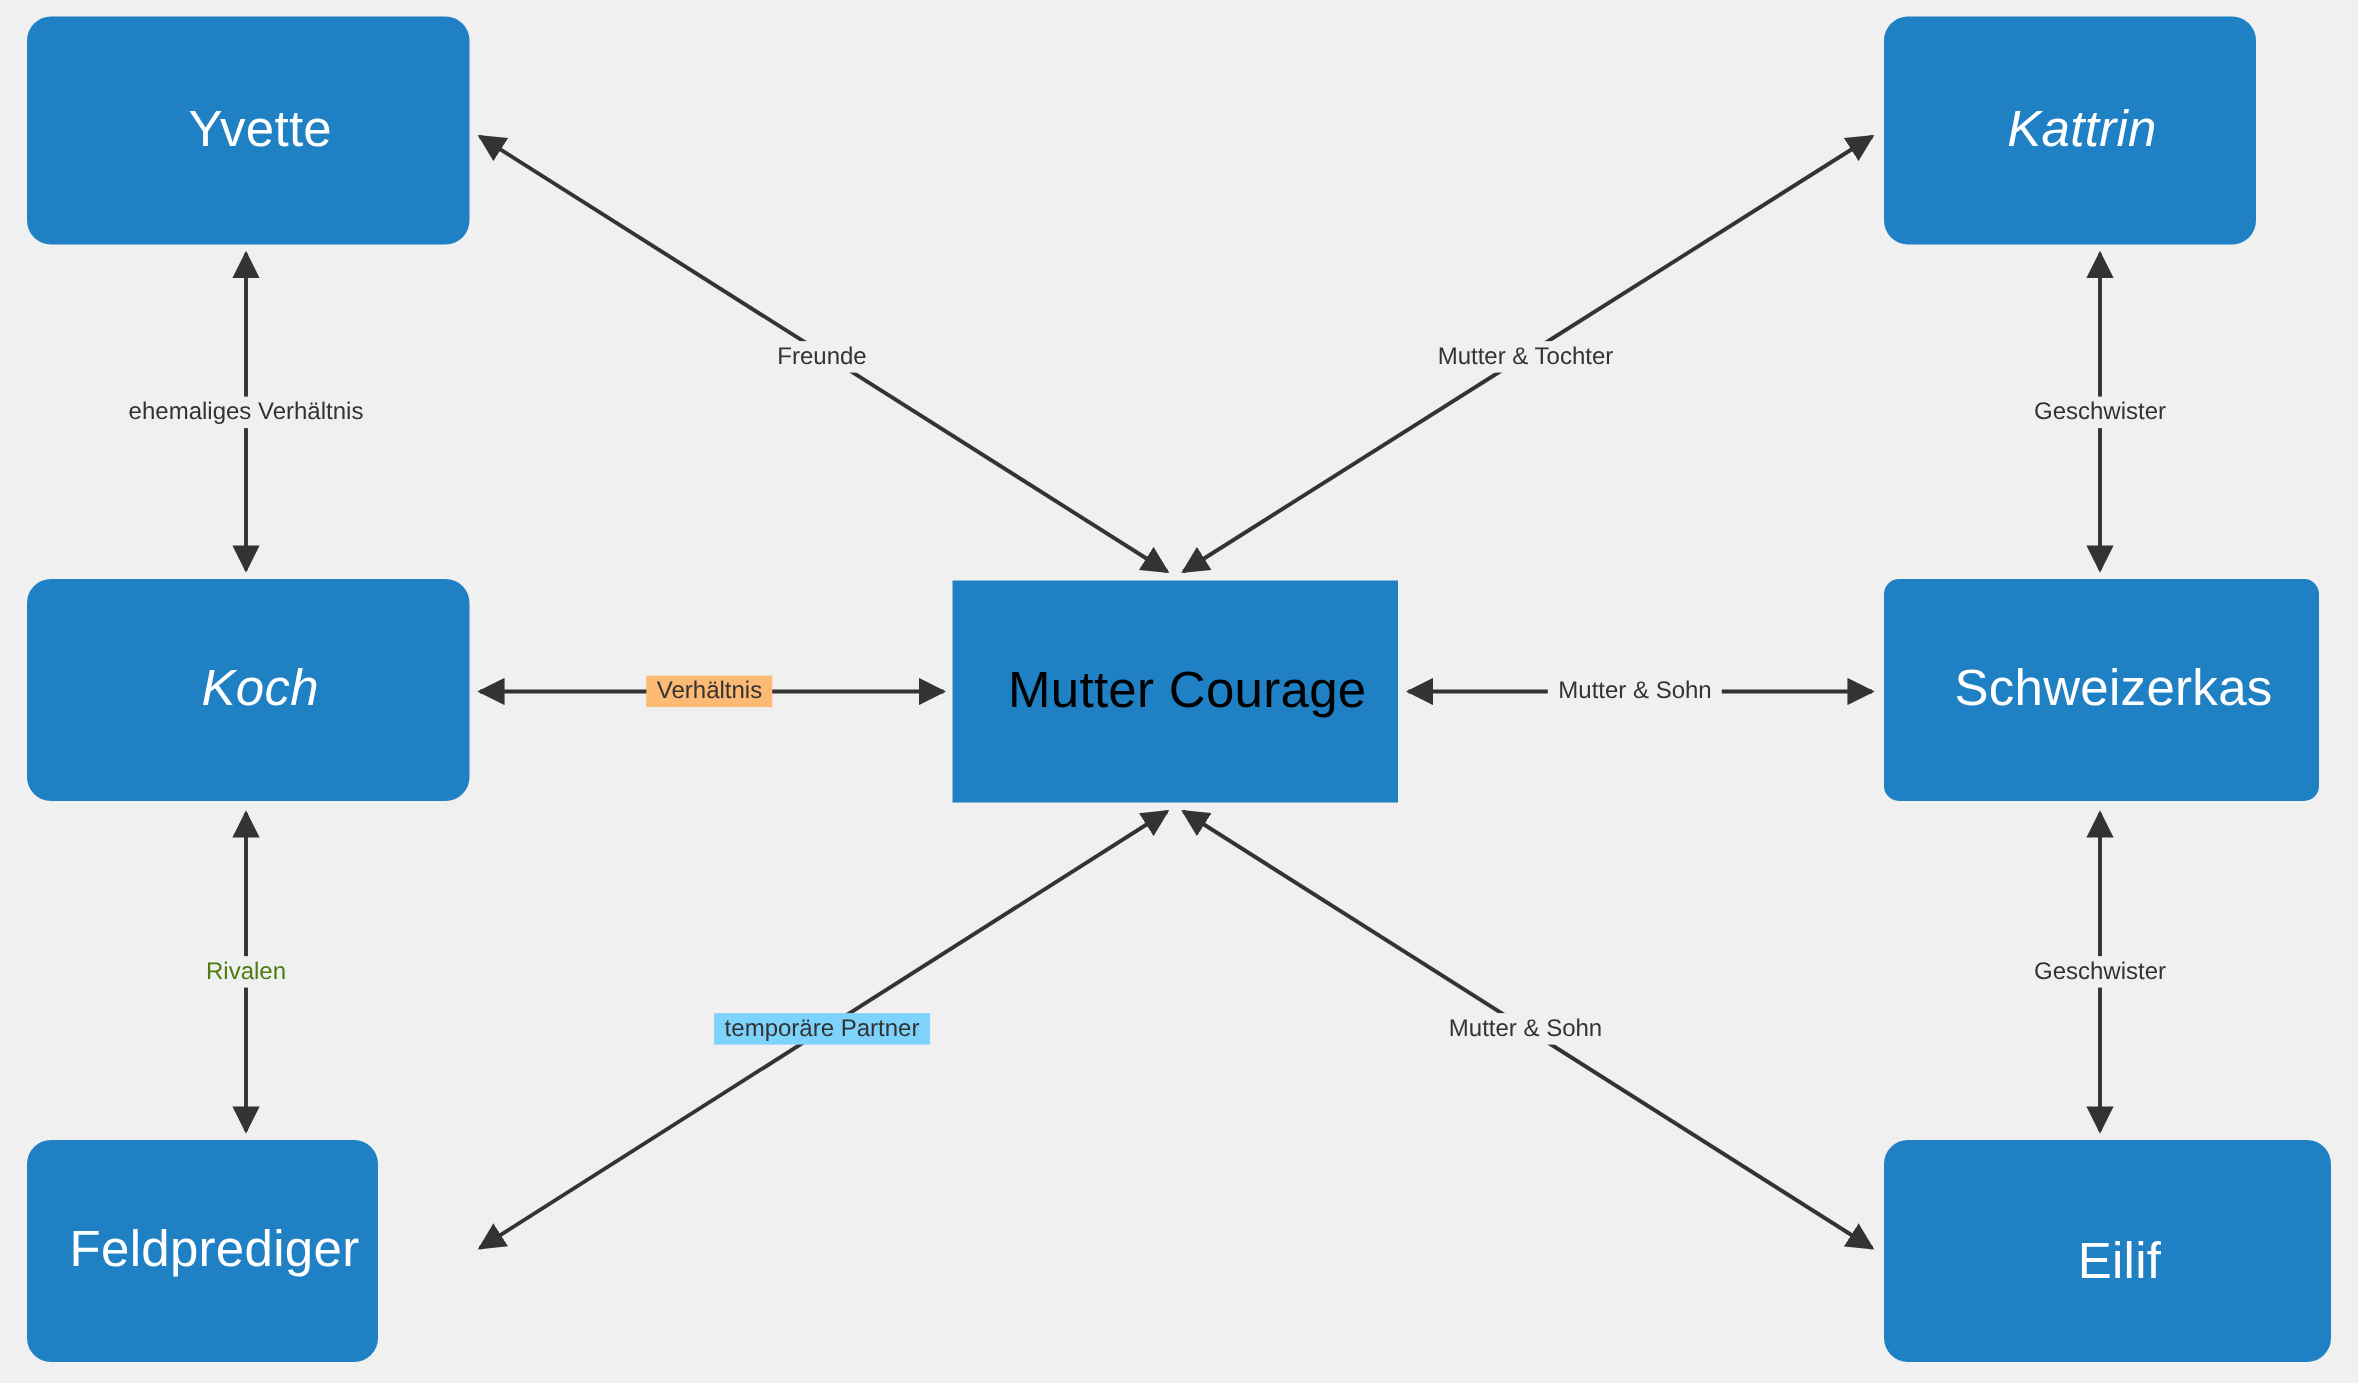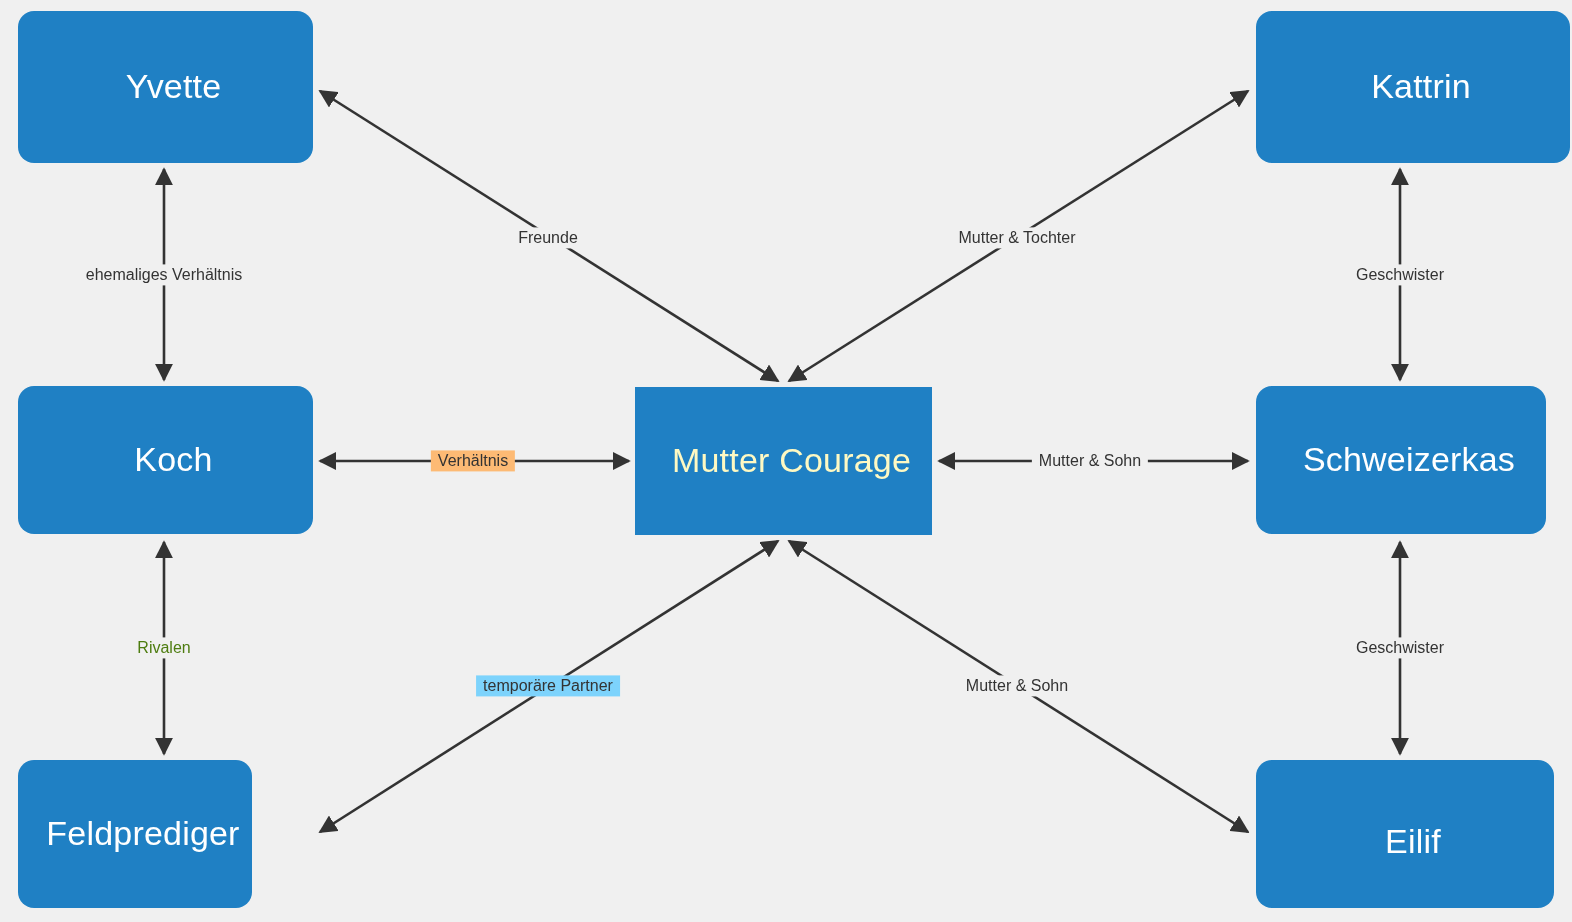--- a/index.html
+++ b/index.html
@@ -94,30 +94,30 @@
       <div class="edge-label" style="left: 1090px; top: 461px; color: rgb(51, 51, 51); background: rgb(240, 240, 240);">Mutter &amp; Sohn</div>
       <div class="edge-label" style="left: 1400px; top: 275px; color: rgb(51, 51, 51); background: rgb(240, 240, 240);">Geschwister</div>
       <div class="edge-label" style="left: 1400px; top: 648px; color: rgb(51, 51, 51); background: rgb(240, 240, 240);">Geschwister</div>
       <div class="edge-label" style="left: 548px; top: 686px; color: rgb(51, 51, 51); background: #7dd3fc;">temporäre Partner</div>
       <div class="edge-label" style="left: 1017px; top: 686px; color: rgb(51, 51, 51); background: rgb(240, 240, 240);">Mutter &amp; Sohn</div>
     </div>
   <div id="node-layer">
       <div class="node rounded" style="left: 18px; top: 11px; width: 295px; height: 152px; background: rgb(31, 128, 196);">
         <span class="node-label" style="color: rgb(255, 255, 255);">Yvette</span>
       </div>
-      <div class="node rounded" style="left: 1256px; top: 11px; width: 314px; height: 152px; background: rgb(31, 128, 196);">
+      <div class="node rounded" style="left: 1256px; top: 11px; width: 248px; height: 152px; background: rgb(31, 128, 196); font-style: italic;">
         <span class="node-label" style="color: rgb(255, 255, 255);">Kattrin</span>
       </div>
-      <div class="node rounded" style="left: 18px; top: 386px; width: 295px; height: 148px; background: rgb(31, 128, 196);">
+      <div class="node rounded" style="left: 18px; top: 386px; width: 295px; height: 148px; background: rgb(31, 128, 196); font-style: italic;">
         <span class="node-label" style="color: rgb(255, 255, 255);">Koch</span>
       </div>
       <div class="node sharp" style="left: 635px; top: 387px; width: 297px; height: 148px; background: rgb(31, 128, 196);">
-        <span class="node-label center-label" style="color: #fef9c3;">Mutter Courage</span>
+        <span class="node-label center-label" style="color: #000000;">Mutter Courage</span>
       </div>
-      <div class="node rounded" style="left: 1256px; top: 386px; width: 290px; height: 148px; background: rgb(31, 128, 196);">
+      <div class="node rounded" style="left: 1256px; top: 386px; width: 290px; height: 148px; background: rgb(31, 128, 196); border-radius: 10px;">
         <span class="node-label" style="color: rgb(255, 255, 255);">Schweizerkas</span>
       </div>
       <div class="node rounded" style="left: 18px; top: 760px; width: 234px; height: 148px; background: rgb(31, 128, 196);">
         <span class="node-label" style="color: rgb(255, 255, 255);">Feldprediger</span>
       </div>
       <div class="node rounded" style="left: 1256px; top: 760px; width: 298px; height: 148px; background: rgb(31, 128, 196);">
         <span class="node-label" style="color: rgb(255, 255, 255); margin-top: 16px;">Eilif</span>
       </div>
     </div>
 

